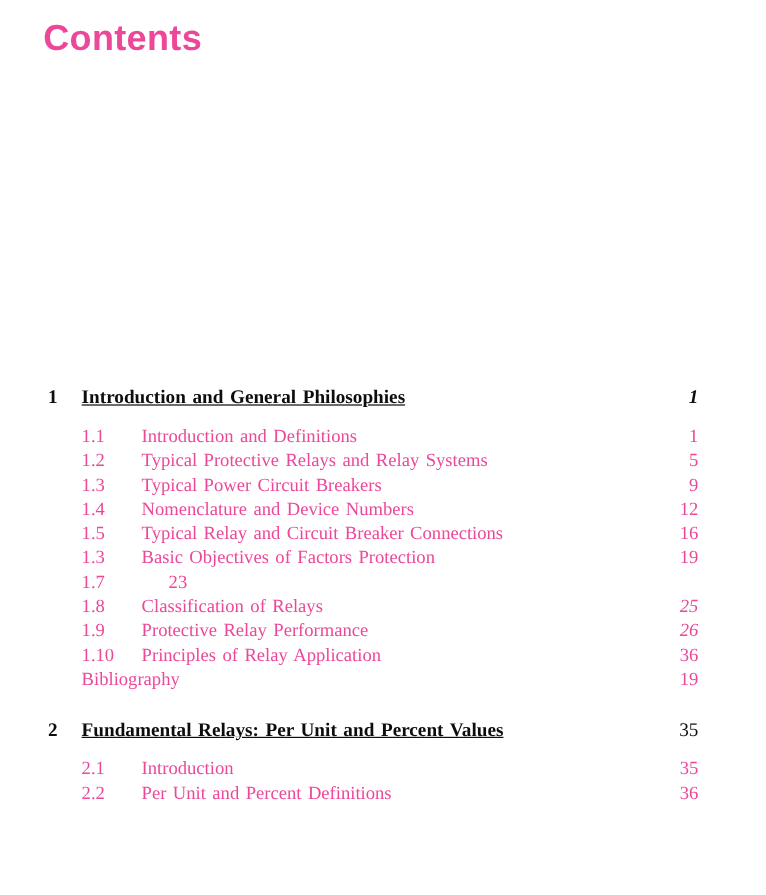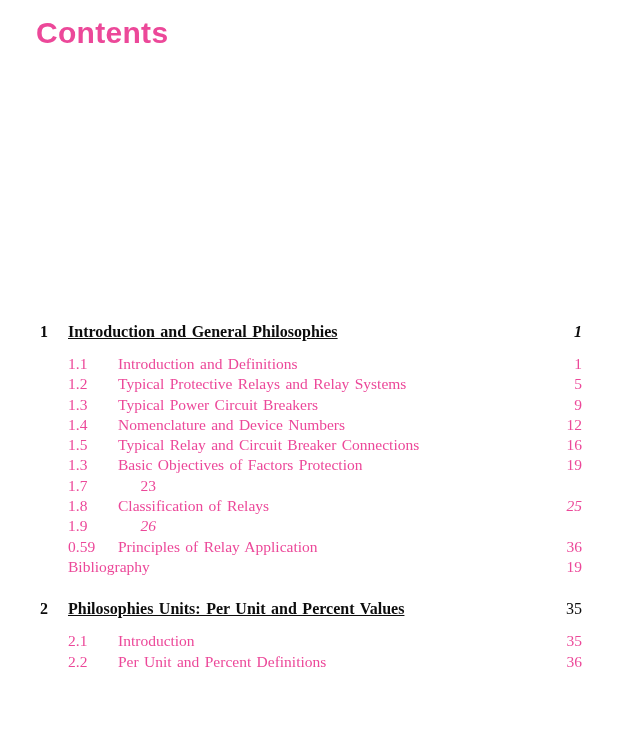--- a/index.html
+++ b/index.html
@@ -129,36 +129,37 @@
           <span class="e-num">1.7</span>
           <span class="pagenum">23</span>
         </div>
         <div class="entry">
           <span class="e-num bold">1.8</span>
           <span class="e-title">Classification of Relays</span>
           <span class="pagenum italic">25</span>
         </div>
         <div class="entry">
           <span class="e-num">1.9</span>
+          <span class="e-title">Protective Relay Performance</span>
           <span class="pagenum bold italic">26</span>
         </div>
         <div class="entry">
-          <span class="e-num">0.59</span>
+          <span class="e-num">1.10</span>
           <span class="e-title">Principles of Relay Application</span>
           <span class="pagenum">36</span>
         </div>
         <div class="entry no-num">
           <span class="e-title">Bibliography</span>
           <span class="pagenum bold">19</span>
         </div>
       </div>
       <div class="toc-chapter">
         <div class="chapter-heading">
           <span class="c-num">2</span>
-          <span class="c-title">Philosophies Units: Per Unit and Percent Values</span>
+          <span class="c-title">Fundamental Relays: Per Unit and Percent Values</span>
           <span class="pagenum bold">35</span>
         </div>
         <div class="entry">
           <span class="e-num">2.1</span>
           <span class="e-title">Introduction</span>
           <span class="pagenum">35</span>
         </div>
         <div class="entry">
           <span class="e-num bold">2.2</span>
           <span class="e-title">Per Unit and Percent Definitions</span>

